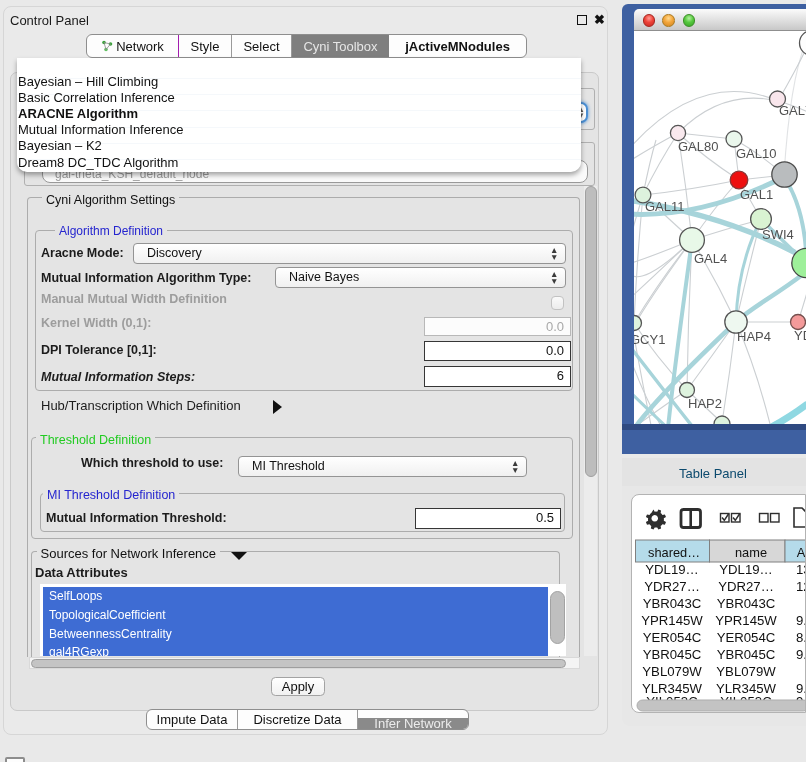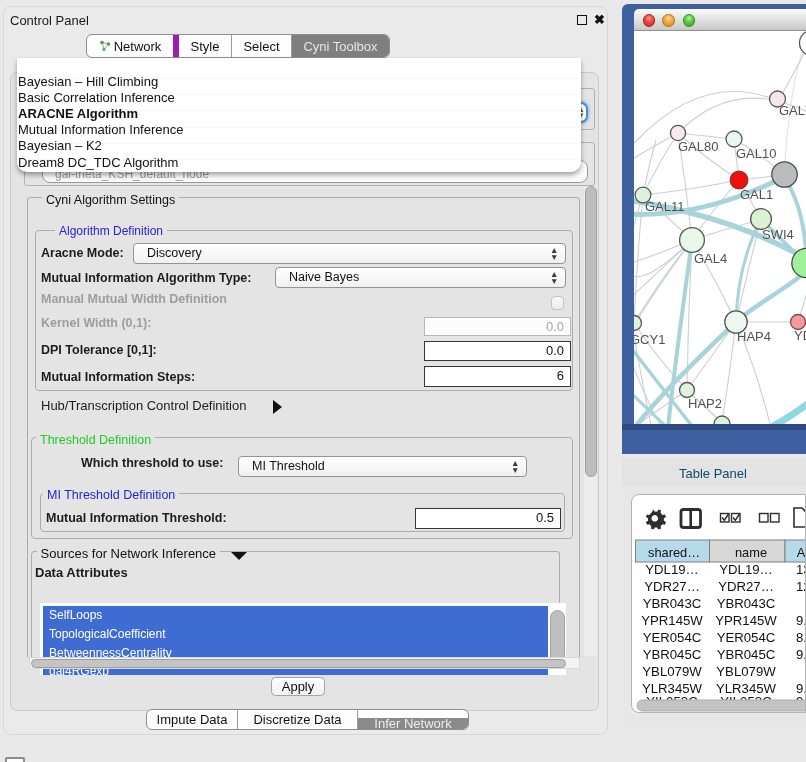--- a/index.html
+++ b/index.html
@@ -26,31 +26,32 @@
 
 <div class="abs" style="left:24px; top:88px; width:571px; height:42px; border:1px solid #b0b0b0; border-radius:3px;"></div>
 <div class="abs" style="left:420px; top:102px; width:168px; height:21px; border-radius:7px; background:#fff; border:2.5px solid #4a8fd4; box-shadow:0 0 3px 1px rgba(100,160,220,0.7);"></div>
 <div class="abs" style="left:577px; top:106.5px; font-size:8px; color:#555; line-height:6.5px;">▲<br>▼</div>
 <div class="abs" style="left:24px; top:142px; width:571px; height:44px; border:1px solid #b0b0b0; border-radius:3px;"></div>
 <div class="abs" style="left:42px; top:160px; width:546px; height:23px; border:1px solid #999; border-radius:8px; background:#fafafa; overflow:hidden;">
     <div style="position:absolute; left:12px; top:7px; font-size:12px; color:#9a9a9a; line-height:1;">gal-theta_KSH_default_node</div>
   </div>
 
 <div class="abs" id="toptabs" style="left:86px; top:34px; height:24px; border:1px solid #8e8e8e; border-radius:6px; overflow:hidden; display:flex; background:#fdfdfd; font-size:13px;">
-  <div style="width:92px; display:flex; align-items:center; justify-content:center; border-right:6px solid #a21caf; color:#111;">
+  <div style="width:92px; display:flex; align-items:center; justify-content:center; border-right:1px solid #a21caf; color:#111;">
     <svg width="12" height="12" viewBox="0 0 12 12" style="margin-right:3px;">
         <circle cx="3" cy="2.5" r="1.8" fill="#3aa53a"></circle>
         <circle cx="9.5" cy="4" r="1.8" fill="#3aa53a"></circle>
         <circle cx="5" cy="9.5" r="1.8" fill="#63c063"></circle>
         <path d="M3,2.5 L9.5,4 L5,9.5 Z" stroke="#8a8a8a" stroke-width="0.8" fill="none"></path>
       </svg>
     Network</div>
   <div style="width:53px; display:flex; align-items:center; justify-content:center; border-right:1px solid #9a9a9a; color:#111;">Style</div>
   <div style="width:60px; display:flex; align-items:center; justify-content:center; border-right:1px solid #9a9a9a; color:#111;">Select</div>
   <div style="width:97px; display:flex; align-items:center; justify-content:center; background:#7f7f7f; color:#e6e6e6;">Cyni Toolbox</div>
+  <div style="width:137px; display:flex; align-items:center; justify-content:center; color:#111; font-weight:bold;">jActiveMNodules</div>
 </div>
 
 <div class="abs" id="overlay" style="left:17px; top:58px; width:564px; height:114px; background:#fff; border-radius:0 0 10px 10px; box-shadow:0 3px 5px rgba(0,0,0,0.35); font-size:13px; color:#111;">
   <div style="position:absolute; left:0; right:0; top:20px; bottom:1px; background:repeating-linear-gradient(to bottom, #f5f8fb 0px, #f5f8fb 1px, #fff 1px, #fff 16.2px); border-radius:0 0 10px 10px;"></div>
   <div style="position:absolute; left:1px; top:15.5px; line-height:16.2px; white-space:nowrap;">
     Bayesian – Hill Climbing<br>
     Basic Correlation Inference<br>
     <b>ARACNE Algorithm</b><br>
     Mutual Information Inference<br>
     Bayesian – K2<br>
@@ -67,41 +68,41 @@
 <div class="lbl" style="left:41px; top:247px;">Aracne Mode:</div>
 <div class="combo" style="left:133px; top:243px; width:433px; height:21px;">Discovery<span class="arr">▲<br>▼</span></div>
 <div class="lbl" style="left:41px; top:272px;">Mutual Information Algorithm Type:</div>
 <div class="combo" style="left:275px; top:267px; width:291px; height:21px;">Naive Bayes<span class="arr">▲<br>▼</span></div>
 <div class="glbl" style="left:41px; top:293px;">Manual Mutual Width Definition</div>
 <div class="abs" style="left:550.5px; top:296px; width:13.5px; height:13.5px; background:linear-gradient(#fafafa,#ececec); border:1px solid #c2c2c2; border-radius:4px;"></div>
 <div class="glbl" style="left:41px; top:317px;">Kernel Width (0,1):</div>
 <div class="field" style="left:424px; top:317px; width:147px; height:19px; border:1px solid #b8b8b8; color:#a9a9a9; background:#fcfcfc;">0.0</div>
 <div class="lbl" style="left:41px; top:344px;">DPI Tolerance [0,1]:</div>
 <div class="field" style="left:424px; top:341px; width:147px; height:20px;">0.0</div>
-<div class="lbl" style="left:41px; top:371px;">Mutual Information Steps:</div>
+<div class="lbl" style="left:41px; top:371px;font-style:italic;">Mutual Information Steps:</div>
 <div class="field" style="left:424px; top:366px; width:147px; height:21px;">6</div>
 
-<div class="lbl" style="left:41px; top:399px; font-size:13px; font-weight:normal;">Hub/Transcription Control Definition</div>
+<div class="lbl" style="left:41px; top:399px; font-size:13px; font-weight:normal;">Hub/Transcription Which Definition</div>
 <div class="abs" style="left:273px; top:400px; width:0; height:0; border-left:9.5px solid #111; border-top:7px solid transparent; border-bottom:7px solid transparent;"></div>
 
 <div class="tbox" style="left:31px; top:437px; width:542px; height:101.5px;"></div>
 <div class="ttitle" style="left:36px; top:433.5px; color:#21cb21; font-size:12.5px;">Threshold Definition</div>
 <div class="lbl" style="left:81px; top:457px;">Which threshold to use:</div>
 <div class="combo" style="left:238px; top:456px; width:289px; height:21px;">MI Threshold<span class="arr">▲<br>▼</span></div>
 
 <div class="tbox" style="left:40px; top:492.5px; width:525px; height:39.5px;"></div>
 <div class="ttitle" style="left:43px; top:488.5px; color:#2525cf; font-size:12.5px;">MI Threshold Definition</div>
 <div class="lbl" style="left:46px; top:512px;">Mutual Information Threshold:</div>
 <div class="field" style="left:415px; top:508px; width:146px; height:21px;">0.5</div>
 
 <div class="tbox" style="left:31px; top:551px; width:529px; height:106px; border-bottom:none; border-radius:4px 4px 0 0;"></div>
 <div class="ttitle" style="left:36.5px; top:546.5px; color:#111; font-size:13px;">Sources for Network Inference</div>
 <div class="abs" style="left:231px; top:551.5px; width:0; height:0; border-top:8.5px solid #111; border-left:8.5px solid transparent; border-right:8.5px solid transparent;"></div>
 <div class="lbl" style="left:35px; top:566px; font-size:13px;">Data Attributes</div>
-<div class="abs" style="left:40px; top:584px; width:526px; height:72px; background:#fff; overflow:hidden;margin-top:19px;">
+<div class="abs" style="left:40px; top:584px; width:526px; height:72px; background:#fff; overflow:hidden;">
   <div style="position:absolute; left:3px; top:3px; width:505px; height:80px; background:#3e6cd3; color:#fff; font-size:12px; line-height:18.8px; padding-left:6px;">
     SelfLoops<br>TopologicalCoefficient<br>BetweennessCentrality<br>gal4RGexp
   </div>
   <div style="position:absolute; right:1px; top:7px; width:15px; height:53px; background:#bfbfbf; border:1px solid #a2a2a2; border-radius:8px;"></div>
 </div>
 
 <div class="abs" style="left:29px; top:657px; width:551px; height:12px; background:#f4f4f4; border:1px solid #d9d9d9;"></div>
 <div class="abs" style="left:31px; top:658.5px; width:535px; height:9.5px; background:#c4c4c4; border:1px solid #9e9e9e; border-radius:6px;"></div>
 
 <div class="abs" style="left:584px; top:186px; width:13px; height:470px; background:#ececec;"></div>

